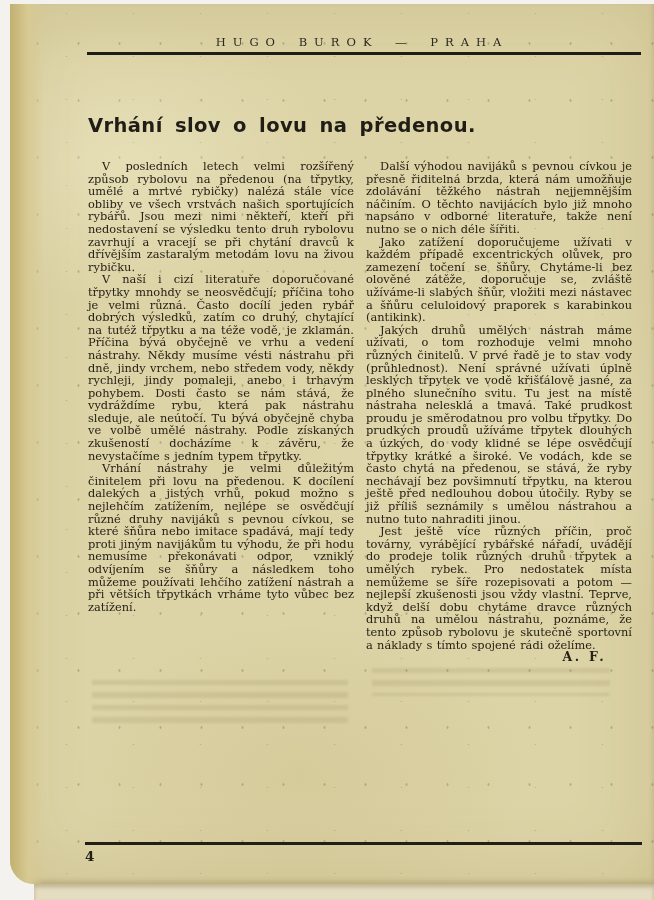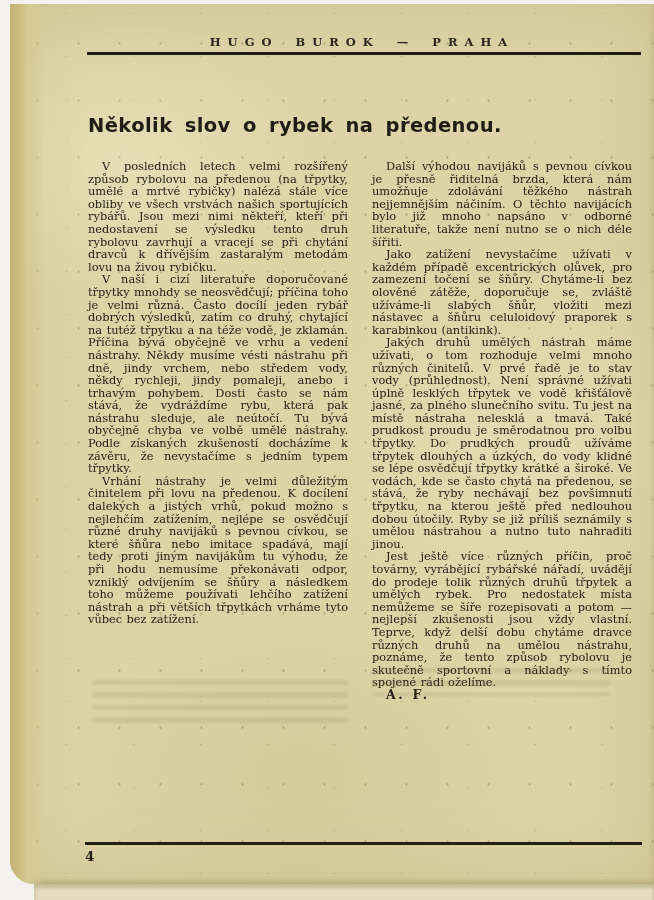--- a/index.html
+++ b/index.html
@@ -27,68 +27,68 @@
     background:linear-gradient(90deg,#c2b073 0px,#cdbc80 9px,#d7ca94 18px,rgba(215,202,150,0) 34px);
     border-bottom-left-radius:24px;
   }
   .underpage{
     position:absolute;left:34px;top:884px;width:620px;height:16px;
     background:#e5ddc1;
     box-shadow: inset 0 3px 4px rgba(120,100,55,0.35);
   }
   .masthead{
     position:absolute;left:70px;top:31px;width:564px;
-    text-align:center;font-weight:bold;font-size:11.5px;
+    text-align:center;font-weight:normal;font-size:11.5px;
     letter-spacing:7px;word-spacing:6px;color:#2c2820;white-space:nowrap;
   }
   .rule-top{position:absolute;left:77px;top:48px;width:554px;height:3px;background:#201d16;}
   .title{
     position:absolute;left:78px;top:97px;
     font-family:"DejaVu Sans", sans-serif;font-weight:bold;
     font-size:19.5px;letter-spacing:0.4px;word-spacing:5px;color:#201d16;
   }
-  .columns{position:absolute;left:78px;top:156px;width:544px;display:flex;gap:24px;}
+  .columns{position:absolute;left:78px;top:156px;width:544px;display:flex;gap:12px;}
   .col{
     width:266px;font-size:11.4px;line-height:12.6px;text-align:justify;
     color:#272217;word-spacing:0.06em;
   }
   .col p{margin:0;text-indent:14px;}
   .signature{
-    padding-right:26px;margin-top:4px;
+    text-align:right;padding-right:26px;margin-top:4px;
     font-size:12.5px;letter-spacing:2.5px;font-weight:bold;text-indent:0;
   }
   .rule-bottom{position:absolute;left:75px;top:838px;width:557px;height:3px;background:#221f18;}
   .page-number{position:absolute;left:75px;top:844px;font-weight:bold;font-size:13.5px;color:#221f18;}
   .ghost{
     position:absolute;opacity:0.12;filter:blur(1.1px);pointer-events:none;
     background:repeating-linear-gradient(180deg, rgba(90,78,40,0.85) 0 5px, transparent 5px 12.5px);
   }
   .ghost-left{left:82px;top:676px;width:256px;height:44px;}
   .ghost-right{left:362px;top:664px;width:238px;height:28px;}
 </style>
 </head>
 <body>
 
 <div class="page">
   <div class="edge-strip"></div>
 
   <div class="masthead">HUGO BUROK — PRAHA</div>
   <div class="rule-top"></div>
 
-  <h1 class="title">Několik slov o rybek na předenou.</h1>
+  <h1 class="title">Vrhání slov o lovu na předenou.</h1>
 
   <div class="columns">
     <div class="col">
       <p>V posledních letech velmi rozšířený způsob rybolovu na předenou (na třpytky, umělé a mrtvé rybičky) nalézá stále více obliby ve všech vrstvách našich sportujících rybářů. Jsou mezi nimi někteří, kteří při nedostavení se výsledku tento druh rybolovu zavrhují a vracejí se při chytání dravců k dřívějším zastaralým metodám lovu na živou rybičku.</p>
       <p>V naší i cizí literatuře doporučované třpytky mnohdy se neosvědčují; příčina toho je velmi různá. Často docílí jeden rybář dobrých výsledků, zatím co druhý, chytající na tutéž třpytku a na téže vodě, je zklamán. Příčina bývá obyčejně ve vrhu a vedení nástrahy. Někdy musíme vésti nástrahu při dně, jindy vrchem, nebo středem vody, někdy rychleji, jindy pomaleji, anebo i trhavým pohybem. Dosti často se nám stává, že vydráždíme rybu, která pak nástrahu sleduje, ale neútočí. Tu bývá obyčejně chyba ve volbě umělé nástrahy. Podle získaných zkušeností docházíme k závěru, že nevystačíme s jedním typem třpytky.</p>
       <p>Vrhání nástrahy je velmi důležitým činitelem při lovu na předenou. K docílení dalekých a jistých vrhů, pokud možno s nejlehčím zatížením, nejlépe se osvědčují různé druhy navijáků s pevnou cívkou, se které šňůra nebo imitace spadává, mají tedy proti jiným navijákům tu výhodu, že při hodu nemusíme překonávati odpor, vzniklý odvíjením se šňůry a následkem toho můžeme používati lehčího zatížení nástrah a při větších třpytkách vrháme tyto vůbec bez zatížení.</p>
     </div>
     <div class="col">
       <p>Další výhodou navijáků s pevnou cívkou je přesně řiditelná brzda, která nám umožňuje zdolávání těžkého nástrah nejjemnějším náčiním. O těchto navijácích bylo již mnoho napsáno v odborné literatuře, takže není nutno se o nich déle šířiti.</p>
-      <p>Jako zatížení nevystačíme užívati v každém případě excentrických olůvek, pro zamezení točení se šňůry. Chytáme-li bez olověné zátěže, doporučuje se, zvláště užíváme-li slabých šňůr, vložiti mezi nástavec a šňůru celuloidový praporek s karabinkou (antikink).</p>
+      <p>Jako zatížení doporučujeme užívati v každém případě excentrických olůvek, pro zamezení točení se šňůry. Chytáme-li bez olověné zátěže, doporučuje se, zvláště užíváme-li slabých šňůr, vložiti mezi nástavec a šňůru celuloidový praporek s karabinkou (antikink).</p>
       <p>Jakých druhů umělých nástrah máme užívati, o tom rozhoduje velmi mnoho různých činitelů. V prvé řadě je to stav vody (průhlednost). Není správné užívati úplně lesklých třpytek ve vodě křišťálově jasné, za plného slunečního svitu. Tu jest na místě nástraha nelesklá a tmavá. Také prudkost proudu je směrodatnou pro volbu třpytky. Do prudkých proudů užíváme třpytek dlouhých a úzkých, do vody klidné se lépe osvědčují třpytky krátké a široké. Ve vodách, kde se často chytá na předenou, se stává, že ryby nechávají bez povšimnutí třpytku, na kterou ještě před nedlouhou dobou útočily. Ryby se již příliš seznámily s umělou nástrahou a nutno tuto nahraditi jinou.</p>
       <p>Jest ještě více různých příčin, proč továrny, vyrábějící rybářské nářadí, uvádějí do prodeje tolik různých druhů třpytek a umělých rybek. Pro nedostatek místa nemůžeme se šíře rozepisovati a potom — nejlepší zkušenosti jsou vždy vlastní. Teprve, když delší dobu chytáme dravce různých druhů na umělou nástrahu, poznáme, že tento způsob rybolovu je skutečně sportovní a náklady s tímto spojené rádi oželíme.</p>
       <p class="signature">A. F.</p>
     </div>
   </div>
 
   <div class="ghost ghost-left"></div>
   <div class="ghost ghost-right"></div>
 
   <div class="rule-bottom"></div>

